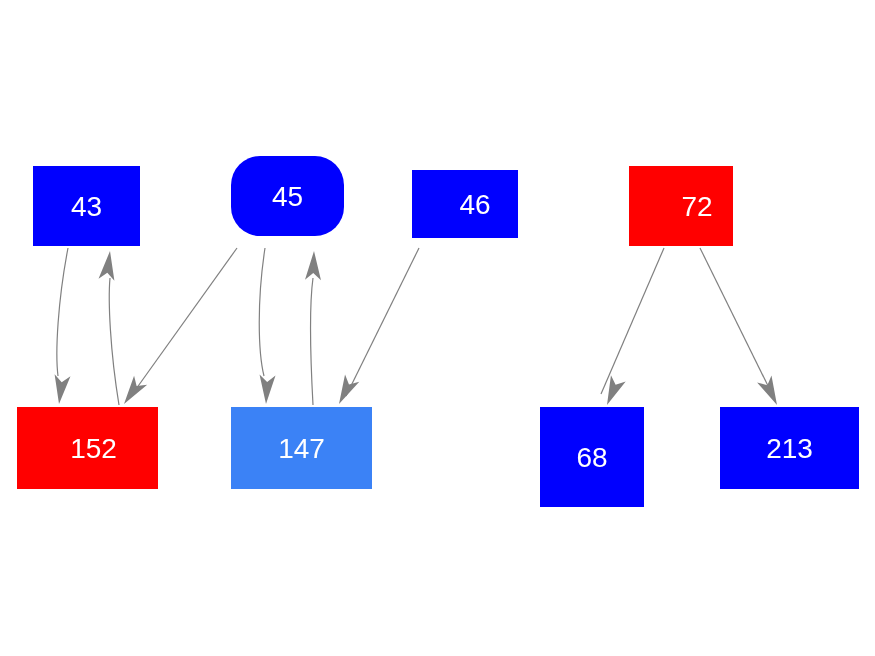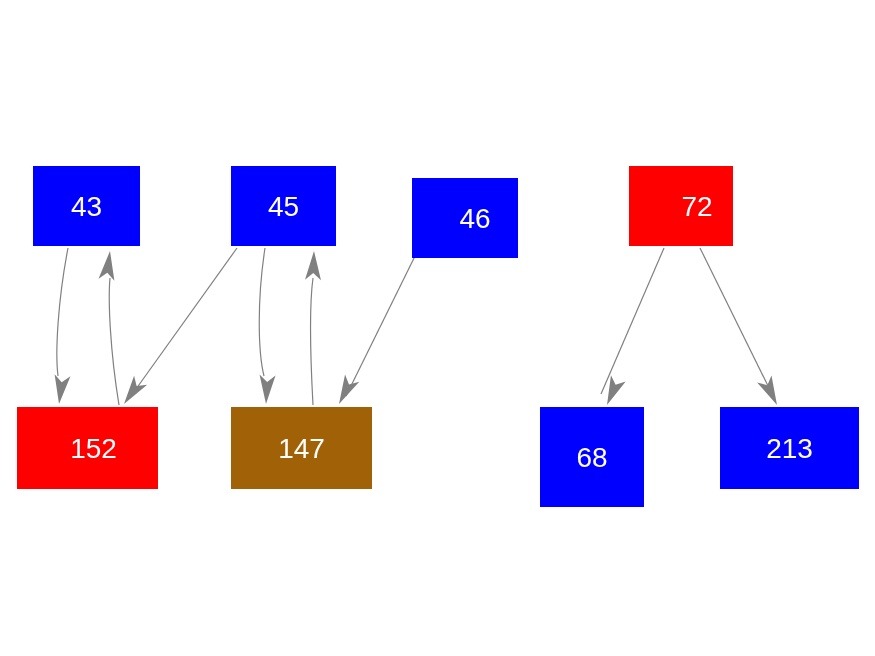--- a/index.html
+++ b/index.html
@@ -82,33 +82,33 @@
       </g>
       <g transform="translate(777,405) rotate(-26)">
         <path d="M 0,0 L -8,-29 L 0,-22 L 8,-29 Z" fill="#808080"></path>
       </g>
     </svg>
 
   <div id="node-layer">
       <div class="node" style="left: 33px; top: 166px; width: 107px; height: 80px; background: rgb(0, 0, 255);">
         <span class="node-label">43</span>
       </div>
-      <div class="node" style="left: 231px; top: 166px; width: 105px; height: 80px; background: rgb(0, 0, 255);">
+      <div class="node" style="left: 231px; top: 156px; width: 113px; height: 80px; background: rgb(0, 0, 255); border-radius: 29px;">
         <span class="node-label">45</span>
       </div>
-      <div class="node" style="left: 412px; top: 178px; width: 106px; height: 80px; background: rgb(0, 0, 255); padding-left: 20px;">
+      <div class="node" style="left: 412px; top: 170px; width: 106px; height: 68px; background: rgb(0, 0, 255); padding-left: 20px;">
         <span class="node-label">46</span>
       </div>
       <div class="node" style="left: 629px; top: 166px; width: 104px; height: 80px; background: rgb(255, 0, 0); padding-left: 32px;">
         <span class="node-label">72</span>
       </div>
       <div class="node" style="left: 17px; top: 407px; width: 141px; height: 82px; background: rgb(255, 0, 0); padding-left: 12px;">
         <span class="node-label">152</span>
       </div>
-      <div class="node" style="left: 231px; top: 407px; width: 141px; height: 82px; background: #a16207;">
+      <div class="node" style="left: 231px; top: 407px; width: 141px; height: 82px; background: #3b82f6;">
         <span class="node-label">147</span>
       </div>
       <div class="node" style="left: 540px; top: 407px; width: 104px; height: 100px; background: rgb(0, 0, 255);">
         <span class="node-label">68</span>
       </div>
       <div class="node" style="left: 720px; top: 407px; width: 139px; height: 82px; background: rgb(0, 0, 255);">
         <span class="node-label">213</span>
       </div>
     </div>
 

